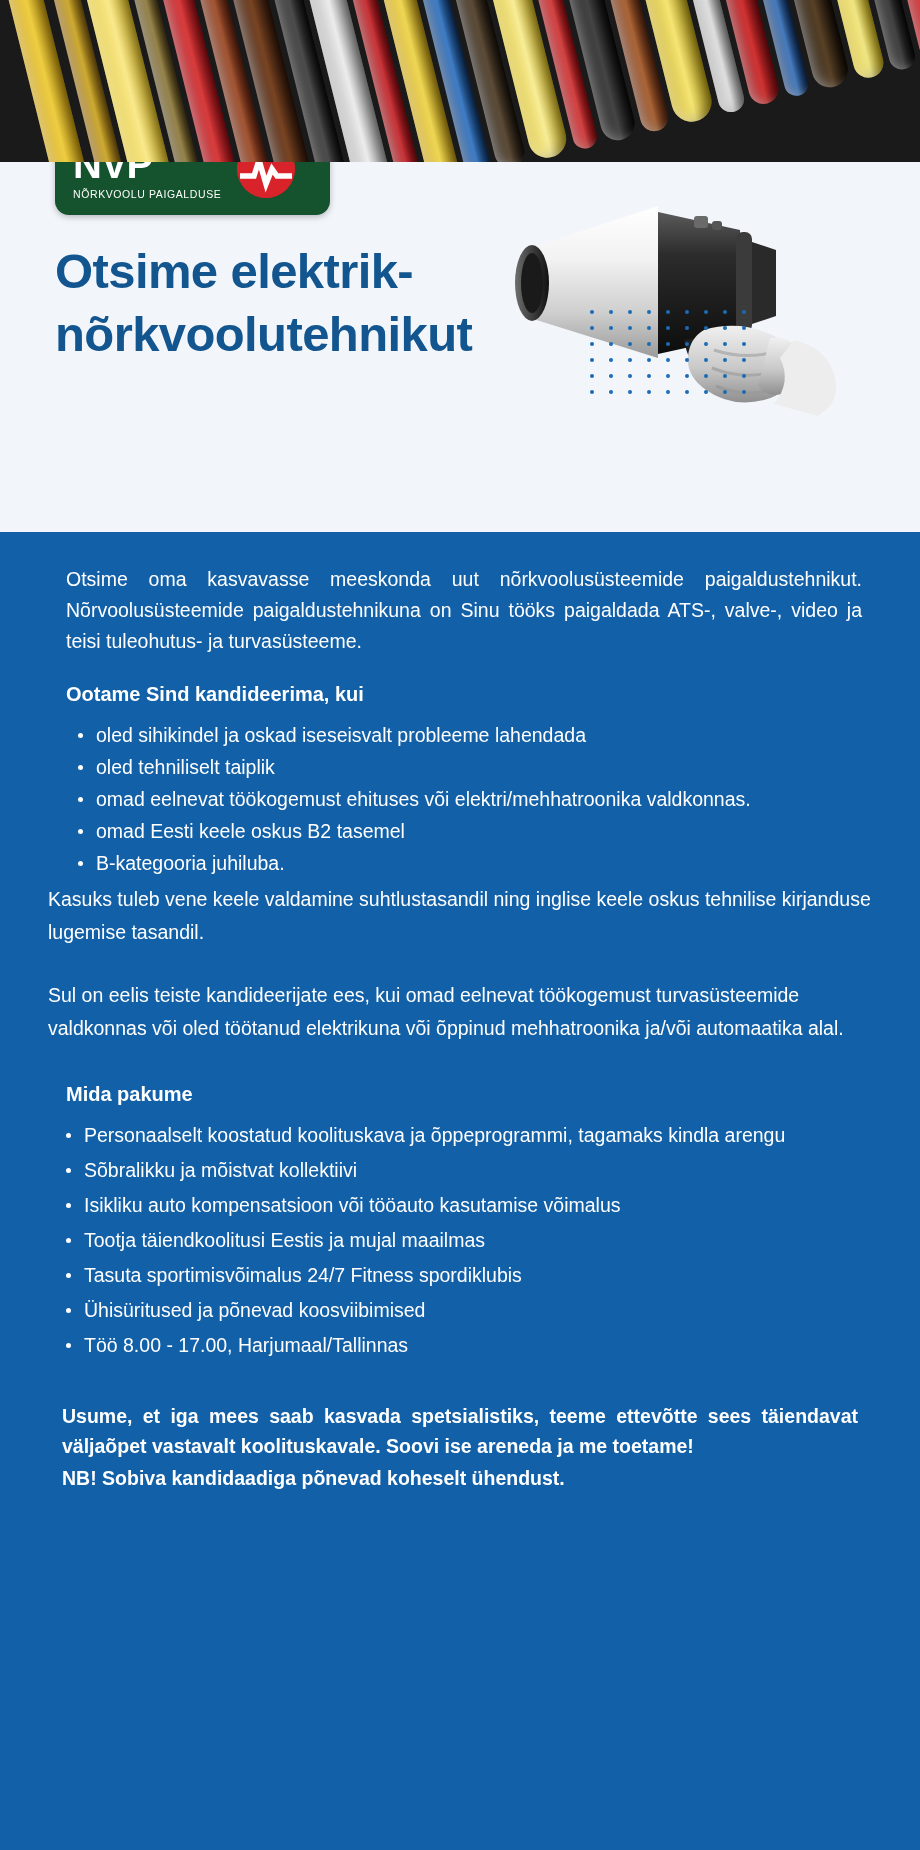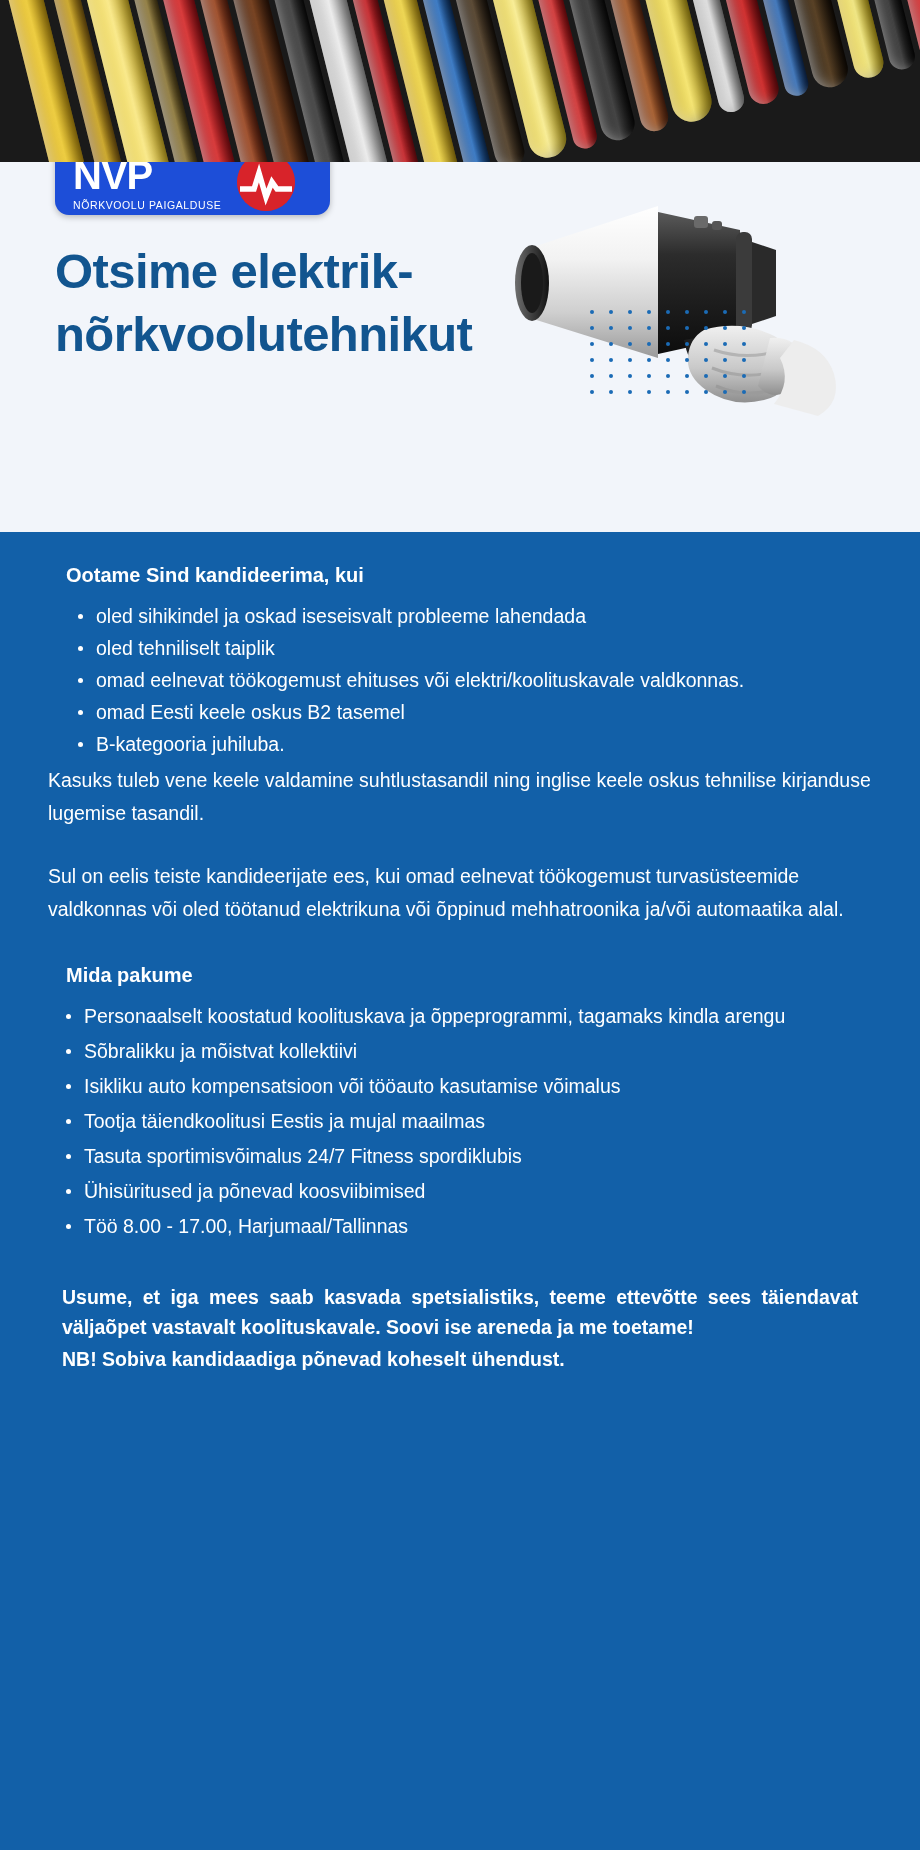--- a/index.html
+++ b/index.html
@@ -27,23 +27,23 @@
   .glossy { box-shadow: inset 10px 0 14px -6px rgba(255,255,255,.55), inset -10px 0 16px -6px rgba(0,0,0,.55); }
 
   
   .header {
     position:absolute; top:162px; left:0; width:920px; height:370px;
     background:#f2f5fa; overflow:hidden;
   }
   .logo-badge {
     position:absolute; top:-35px; left:55px;
     width:275px; height:88px;
-    background:#1d4ed8;
+    background:#14532d;
     border-radius:14px;
-    display:flex; align-items:flex-end; padding:6px 14px 4px 18px;
+    display:flex; align-items:center; padding:6px 14px 4px 18px;
     box-shadow:0 2px 6px rgba(0,0,0,.25);
   }
   .logo-inner { display:flex; flex-direction:column; justify-content:center; }
   .logo-nvp {
     color:#fff; font-size:40px; font-weight:bold; letter-spacing:-1px;
     line-height:40px; font-family:"Liberation Sans", sans-serif;
   }
   .logo-tag {
     color:#fff; font-size:10.5px; letter-spacing:.6px; margin-top:4px;
     white-space:nowrap;
@@ -264,26 +264,27 @@
     </div>
 
     <div class="headline">
       <div>Otsime elektrik-</div>
       <div>nõrkvoolutehnikut</div>
     </div>
   </div>
 
   <div class="body-sec">
 
+    <p class="intro">Otsime oma kasvavasse meeskonda uut nõrkvoolusüsteemide paigaldustehnikut. Nõrvoolusüsteemide paigaldustehnikuna on Sinu tööks paigaldada ATS-, valve-, video ja teisi tuleohutus- ja turvasüsteeme.</p>
 
     <h3 class="sec-title">Ootame Sind kandideerima, kui</h3>
     <ul class="req-list">
       <li>oled sihikindel ja oskad iseseisvalt probleeme lahendada</li>
       <li>oled tehniliselt taiplik</li>
-      <li>omad eelnevat töökogemust ehituses või elektri/koolituskavale valdkonnas.</li>
+      <li>omad eelnevat töökogemust ehituses või elektri/mehhatroonika valdkonnas.</li>
       <li>omad Eesti keele oskus B2 tasemel</li>
       <li>B-kategooria juhiluba.</li>
     </ul>
 
     <p class="para">Kasuks tuleb vene keele valdamine suhtlustasandil ning inglise keele oskus tehnilise kirjanduse lugemise tasandil.</p>
 
     <p class="para gap">Sul on eelis teiste kandideerijate ees, kui omad eelnevat töökogemust turvasüsteemide valdkonnas või oled töötanud elektrikuna või õppinud mehhatroonika ja/või automaatika alal.</p>
 
     <h3 class="sec-title" style="margin-top:38px;">Mida pakume</h3>
     <ul class="ben-list">

